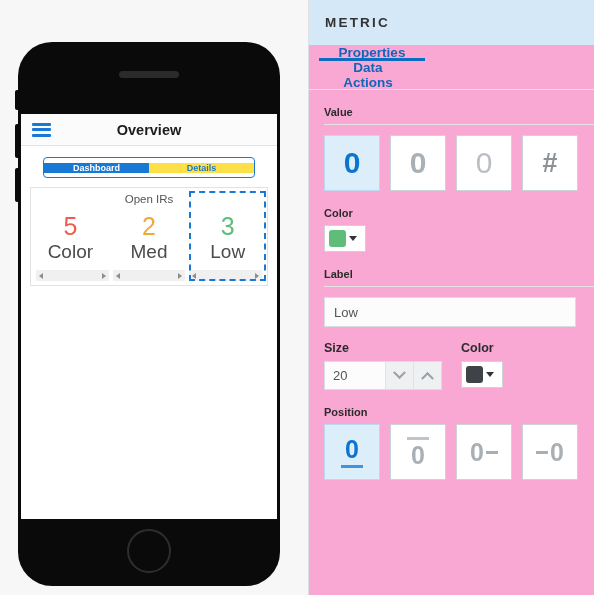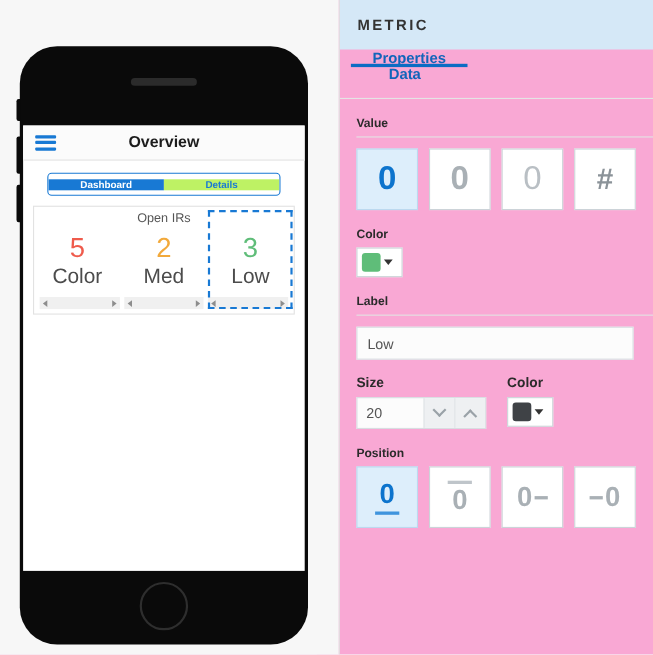--- a/index.html
+++ b/index.html
@@ -78,21 +78,21 @@
   
   .segwrap { padding: 11px 22px 9px 22px; }
   .segment {
     display: flex; height: 21px;
     border: 1px solid #1879d4;
     border-radius: 4px; overflow: hidden; align-items: center;
   }
   .seg {
     flex: 1; display: flex; align-items: center; justify-content: center;
     font-size: 9px; font-weight: bold;
-    color: #1879d4; background: #bef264;
+    color: #1879d4; background: #fde047;
   }
   .seg.active { background: #1879d4; color: #ffffff; }
 
   
   .cardwrap { padding: 0 9px; }
   .card {
     border: 1px solid #e2e2e2; background: #fff;
     padding: 5px 0 0 0;
   }
   .card-title {
@@ -317,20 +317,21 @@
 
   <div class="panel">
 
     <div class="panel-header">
       <span class="ttl">METRIC</span>
     </div>
 
     <div class="tabs">
       <div class="tab t1 active">Properties</div>
       <div class="tab t2">Data</div>
+      <div class="tab t3">Actions</div>
     </div>
 
     <div class="section">
       <div class="sec-label">Value</div>
       <div class="rule"></div>
 
       <div class="optrow">
         <div class="opt active">
           <span class="g">0</span>
         </div>

